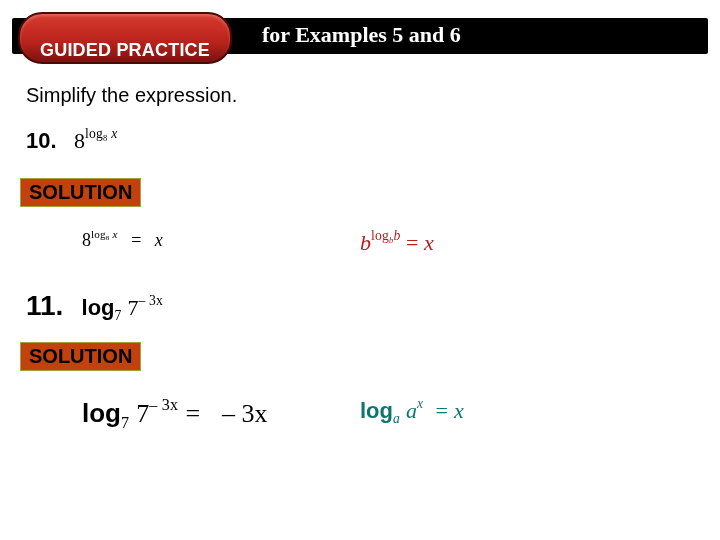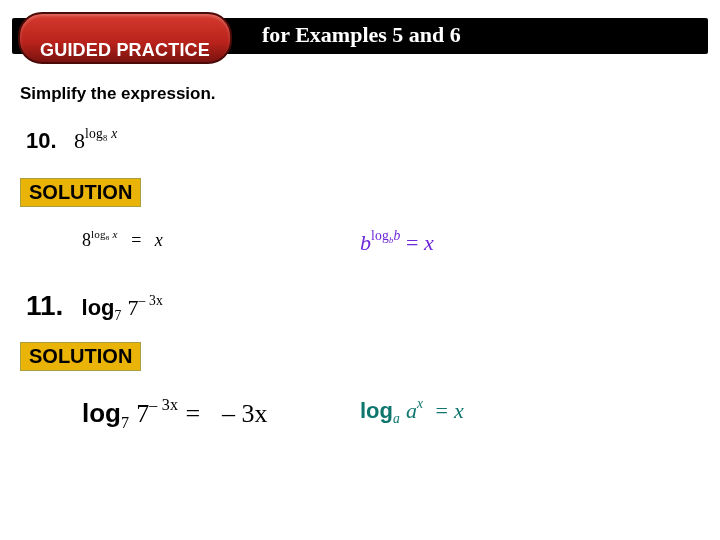--- a/index.html
+++ b/index.html
@@ -47,34 +47,34 @@
     top: 22px;
     left: 262px;
     color: #fff;
     font-family: "Times New Roman", Times, serif;
     font-weight: bold;
     font-size: 22px;
   }
   .instruction {
     position: absolute;
     top: 84px;
-    left: 20px;
-    font-weight: bold;
-    font-size: 17px;
+    left: 26px;
+    font-weight: normal;
+    font-size: 20px;
   }
   .q10 {
     position: absolute;
     top: 128px;
     left: 26px;
     font-family: "Times New Roman", Times, serif;
     font-size: 22px;
   }
   .q10 .num { font-weight: bold; font-family: Arial, sans-serif; font-size: 22px; margin-right: 12px; }
   .solution-box {
-    background: #eab308;
+    background: #c2410c;
     border: 1px solid #a89f3e;
     padding: 2px 8px;
     font-weight: bold;
     font-size: 20px;
     display: inline-block;
   }
   .sol1 { position: absolute; top: 178px; left: 20px; }
   .sol2 { position: absolute; top: 342px; left: 20px; }
   .eq10 {
     position: absolute;
@@ -83,21 +83,21 @@
     font-family: "Times New Roman", Times, serif;
     font-size: 18px;
   }
   .rule10 {
     position: absolute;
     top: 230px;
     left: 360px;
     font-family: "Times New Roman", Times, serif;
     font-style: italic;
     font-size: 22px;
-    color: #6d28d9;
+    color: #b91c1c;
   }
   .q11 {
     position: absolute;
     top: 290px;
     left: 26px;
     font-size: 22px;
   }
   .q11 .num { font-weight: bold; font-family: Arial, sans-serif; font-size: 28px; margin-right: 12px; }
   .eq11 {
     position: absolute;

